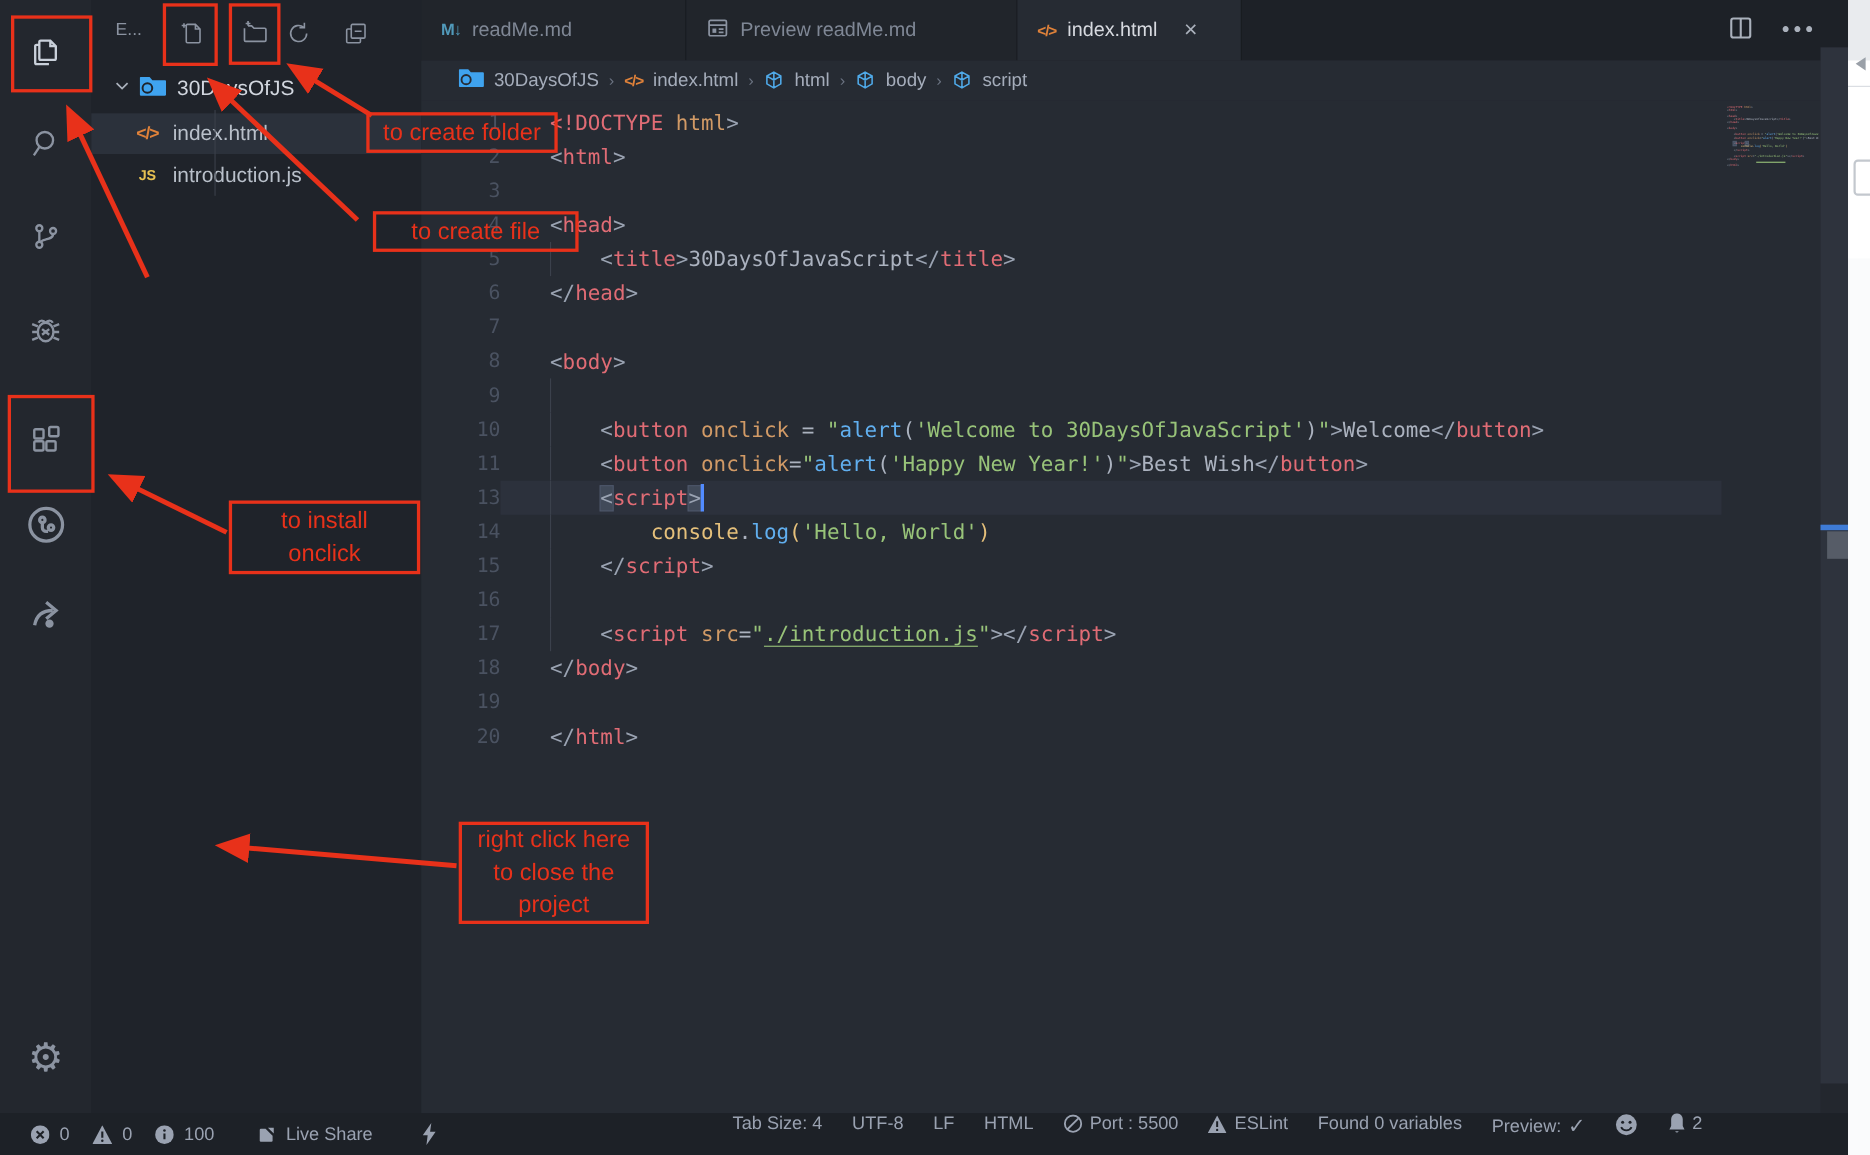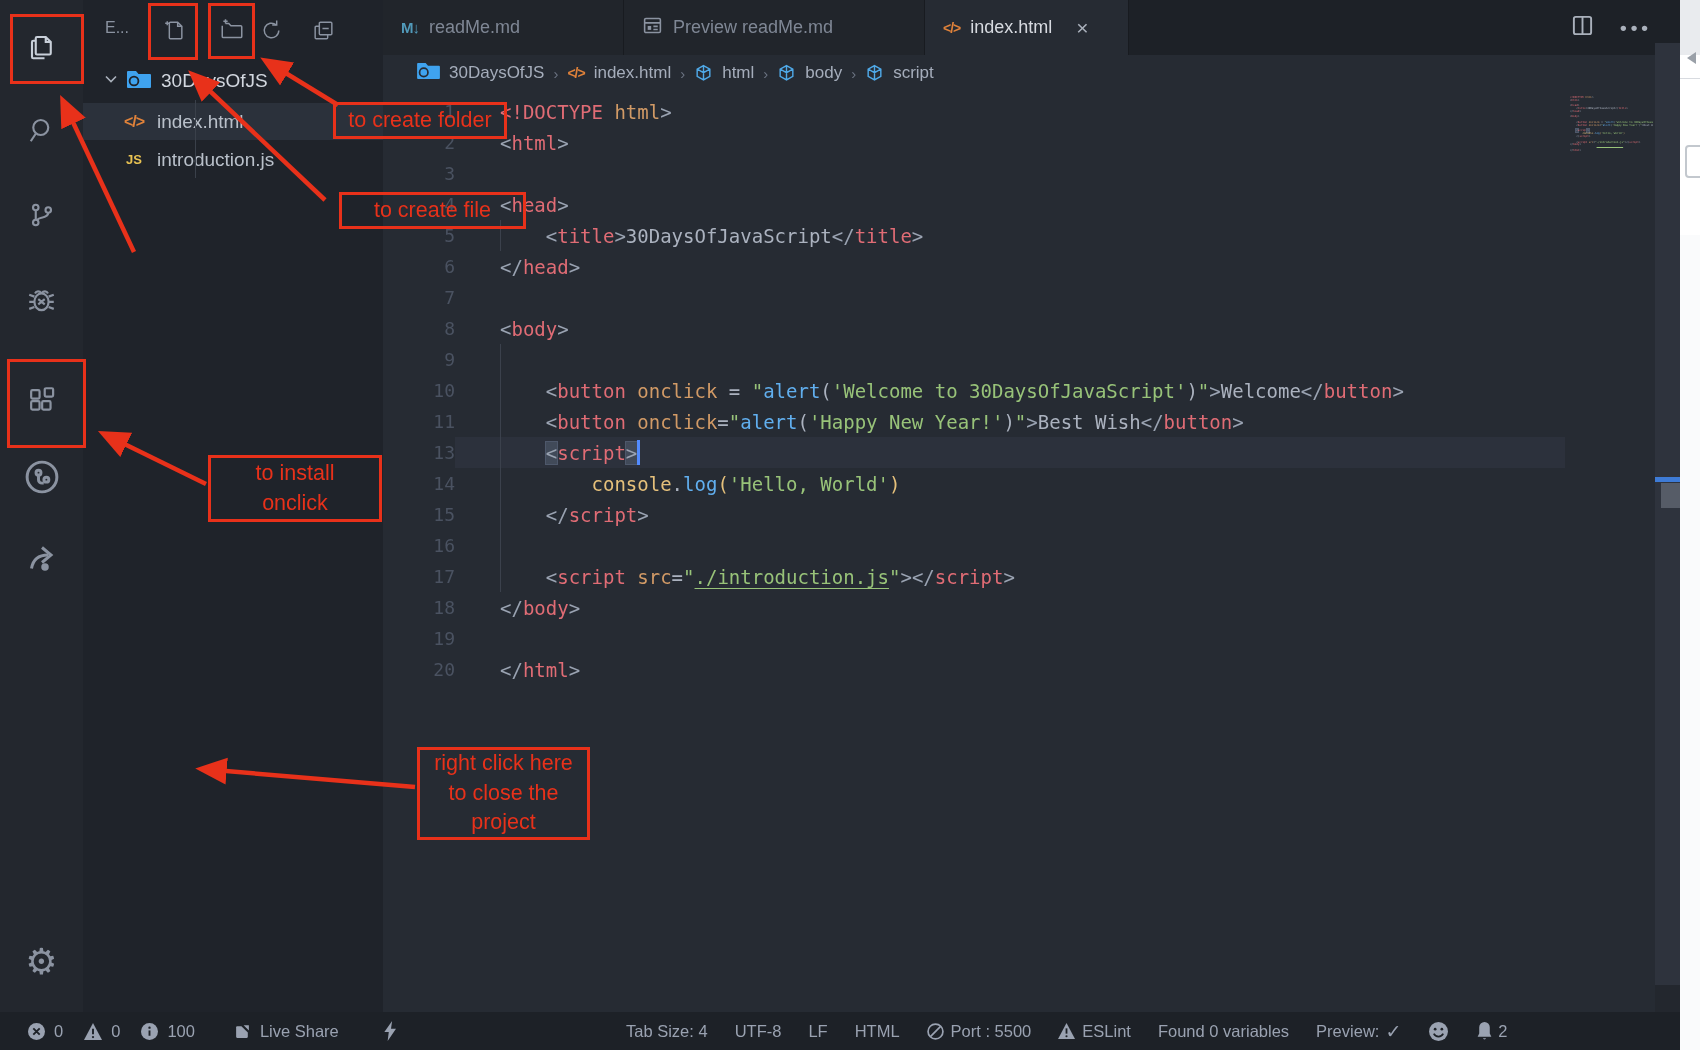--- a/index.html
+++ b/index.html
@@ -74,21 +74,21 @@
   #right-sliver{left:1680px;top:0;width:20px;height:1050px;background:#fff}
   #sliver-top{left:1680px;top:0;width:20px;height:55px;background:#e9ebee}
   #sliver-hr{left:1680px;top:78px;width:20px;height:1px;background:#d8dbe0}
   #sliver-arrow{left:1687px;top:52px;width:0;height:0;border-top:6px solid transparent;border-bottom:6px solid transparent;border-right:9px solid #9aa0a8}
   #sliver-card{left:1685px;top:145px;width:26px;height:33px;border:2px solid #c3c8ce;border-radius:4px;background:#fff}
   #sliver-low{left:1680px;top:235px;width:20px;height:815px;background:#fafbfc}
 
   
   #statusbar{left:0;top:1012px;width:1680px;height:38px;background:var(--status);color:var(--ui);font-size:16.5px}
   #status-left{position:absolute;left:28px;top:0;height:38px;display:flex;align-items:center;gap:9px}
-  #status-right{position:absolute;left:626px;top:0;height:38px;display:flex;align-items:center;gap:27px;white-space:nowrap}
+  #status-right{position:absolute;left:666px;top:0;height:38px;display:flex;align-items:flex-start;gap:27px;white-space:nowrap}
   .sico{display:flex;align-items:center}
   .sico svg{fill:var(--ui);stroke:none}
   .sgap{margin-left:12px}
 
   
   .ann-box{position:absolute;border:3px solid var(--red);color:var(--red);
      display:flex;align-items:center;justify-content:center;text-align:center;
      font-size:21.5px;line-height:1.38;background:transparent;z-index:40}
   #ann-svg{position:absolute;left:0;top:0;width:1700px;height:1050px;z-index:39;pointer-events:none}
   #ann-svg line{stroke:var(--red);stroke-width:4.5px}

